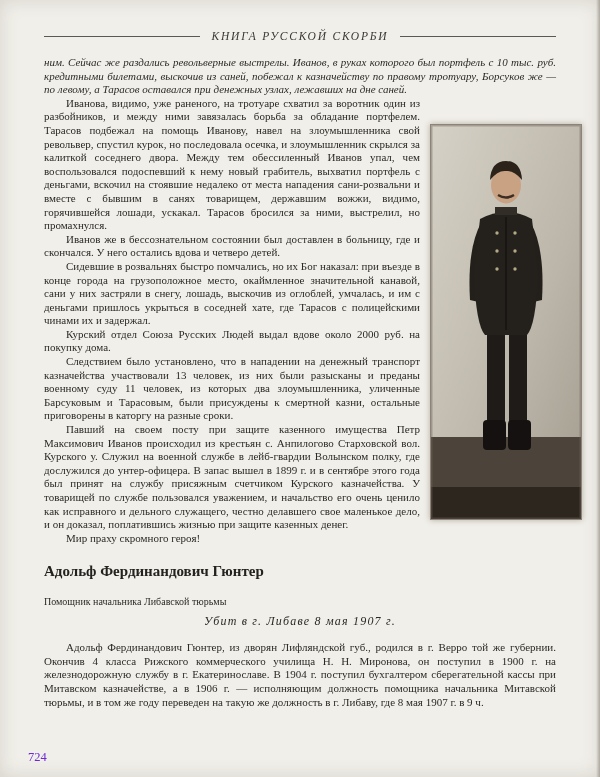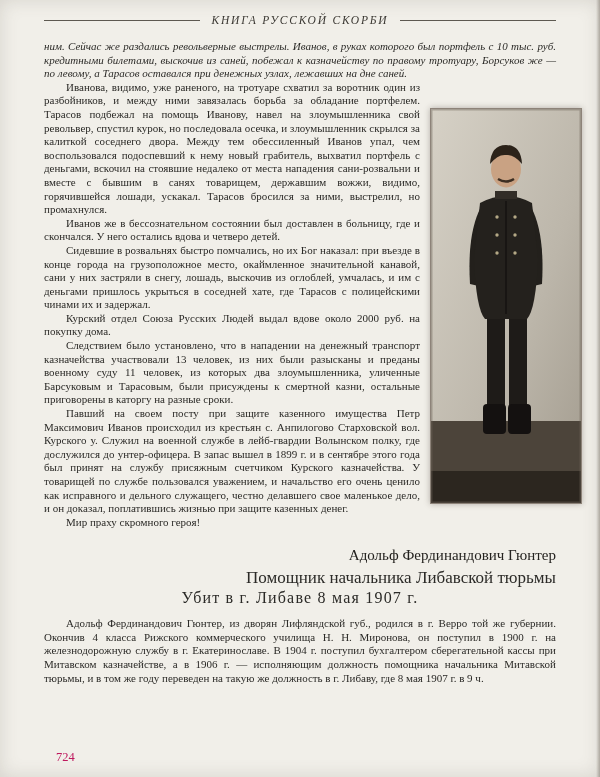--- a/index.html
+++ b/index.html
@@ -6,21 +6,21 @@
   body {
     width: 600px; height: 777px;
     background: #f1efe9;
     font-family: "Liberation Serif", "DejaVu Serif", serif;
     color: #2b2a27;
     position: relative;
     overflow: hidden;
   }
   .page {
     position: absolute; inset: 0;
-    padding: 14px 44px 0 44px;
+    padding: 30px 44px 0 44px;
     box-sizing: border-box;
     box-shadow: inset 0 0 18px rgba(90,82,70,0.18);
   }
   .header {
     display: flex; align-items: center; gap: 12px;
     margin-bottom: 14px;
   }
   .header .rule { flex: 1; height: 1px; background: #5d5951; }
   .header .title {
     font-style: italic;
@@ -41,43 +41,44 @@
     width: 152px; height: 396px;
     margin: 27.5px -26px 4px 10px;
     border: 1px solid #8d8379;
     box-sizing: border-box;
     background: #c7c2b8;
     box-shadow: 0 0 6px rgba(60,50,40,0.35);
   }
   .photo-float svg { display: block; width: 100%; height: 100%; }
   .a2-title {
     margin: 20px 0 0 0;
-    text-align: right;
-    font-weight: normal;
+    text-align: left;
+    font-weight: bold;
     font-size: 15px;
     text-indent: 0;
     color: #24221f;
   }
   .a2-sub {
-    margin-top: 8px;
-    text-align: right;
-    font-size: 17px;
+    margin-top: 16px;
+    text-align: left;
+    font-size: 10px;
   }
   .a2-date {
     margin-top: 6px;
     margin-bottom: 13px;
     text-align: center;
-    font-size: 16px;
+    font-style: italic;
+    font-size: 12px;
     letter-spacing: 1.2px;
   }
   .page-number {
     position: absolute;
-    left: 56px; bottom: 12px;
+    left: 28px; bottom: 12px;
     font-size: 12.5px;
-    color: #be185d;
+    color: #6d28d9;
   }
   .bottom-edge {
     position: absolute;
     left: 0; right: 0; bottom: 0;
     height: 7px;
     background: linear-gradient(to right, #7d7468 0%, #45three 0%, #433b31 30%, #17130e 65%, #100d09 100%);
   }
   .right-edge {
     position: absolute;
     top: 0; right: 0; bottom: 0;

